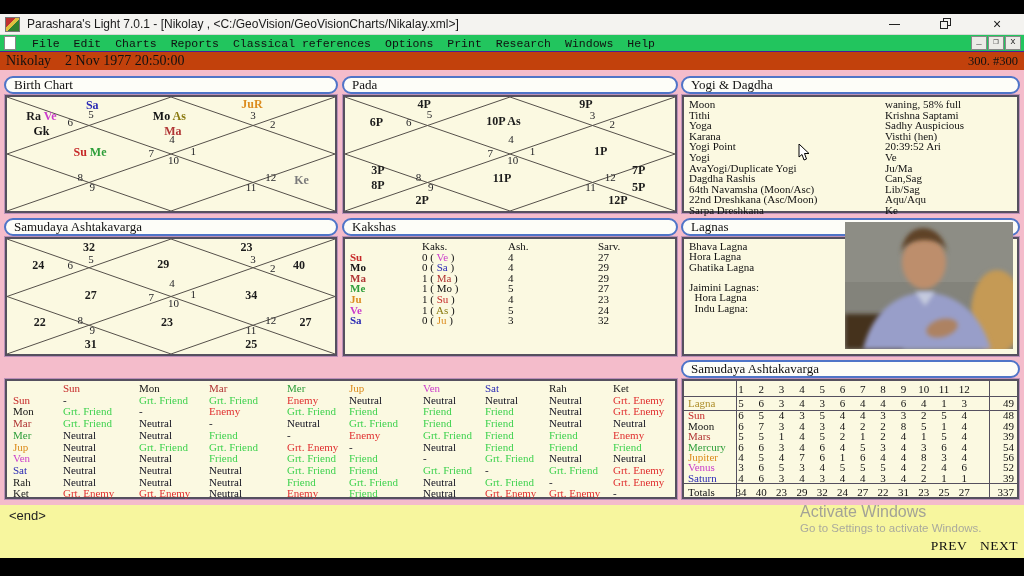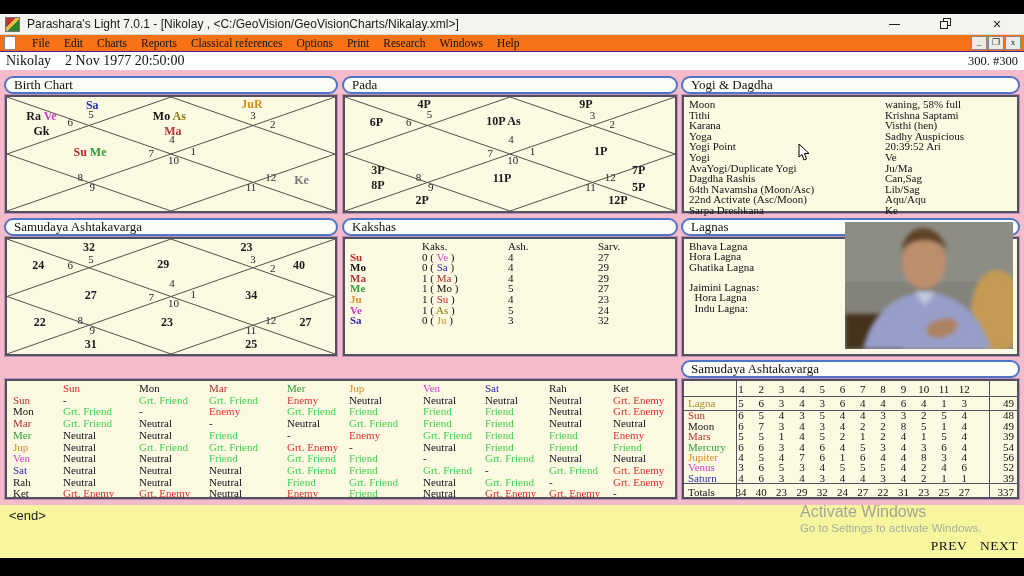--- a/index.html
+++ b/index.html
@@ -17,31 +17,31 @@
            background:linear-gradient(135deg,#c03030 0 35%,#e0c040 35% 55%,#308030 55% 100%);
            border:1px solid #777;}
   .wincontrols{margin-left:auto;display:flex;align-items:center;gap:38px;padding-right:20px;}
   .wc{width:13px;height:13px;position:relative;}
   .wc.min::after{content:"";position:absolute;left:1px;right:1px;top:6px;border-top:1px solid #222;}
   .wc.max::before{content:"";position:absolute;left:4px;top:0;width:6px;height:6px;border:1px solid #222;}
   .wc.max::after{content:"";position:absolute;left:1px;top:3px;width:6px;height:6px;border:1px solid #222;background:#f4f3f0;}
   .wc.close{font-size:14px;line-height:12px;text-align:center;width:14px;}
 
   
-  .menubar{position:absolute;top:35px;left:0;width:1024px;height:16px;background:#f97316;
-           display:flex;align-items:center;font-family:Liberation Serif, serif;font-size:11.5px;
+  .menubar{position:absolute;top:35px;left:0;width:1024px;height:16px;background:#22c55e;
+           display:flex;align-items:center;font-family:Liberation Mono, monospace;font-size:11.5px;
            border-bottom:7px solid #4c1d95;}
   .docicon{width:10px;height:12px;background:#fff;border:1px solid #888;margin:0 9px 0 4px;flex:none;}
   .menu-item{padding:0 7px;white-space:nowrap;}
   .mdi{margin-left:auto;display:flex;gap:1px;padding-right:3px;}
   .mdi span{width:14px;height:12px;border:1px solid #888;background:#ecebe7;font-size:9px;
             line-height:10px;text-align:center;color:#222;}
 
   
-  .infobar{position:absolute;top:52px;left:0;width:1024px;height:18px;background:#ffffff;
+  .infobar{position:absolute;top:52px;left:0;width:1024px;height:18px;background:#c2410c;
            font-size:14px;display:flex;align-items:center;border-bottom:1px solid #666;}
   .infobar .nm{margin-left:6px;}
   .infobar .dt{margin-left:14px;}
   .infobar .right{margin-left:auto;margin-right:6px;font-size:12.5px;}
 
   
   .main{position:absolute;top:70px;left:0;width:1024px;height:435px;background:#f4bccb;}
   .panel{position:absolute;}
   .cap{position:relative;z-index:2;height:14px;background:#fdfdf8;border:2px solid #4f74c8;
        border-radius:10px;font-size:13px;line-height:13px;padding-left:8px;color:#111;}
@@ -205,28 +205,28 @@
           <span class="lbl" style="left: 89%; top: 79%;"><span style="color: rgb(28, 28, 28);">5P</span></span>
         </div>
     </div>
 
     <div class="panel" style="left:681px;top:6px;width:339px;height:137px">
       <div class="cap"><span>Yogi &amp; Dagdha</span></div>
       <div class="pbody">
           <div class="rows" id="yogi-rows">
             <div class="r"><span>Moon</span><span class="val">waning, 58% full</span></div>
             <div class="r"><span>Tithi</span><span class="val">Krishna Saptami</span></div>
+            <div class="r"><span>Yoga</span><span class="val">Sadhy Auspicious</span></div>
             <div class="r"><span>Karana</span><span class="val">Visthi (hen)</span></div>
-            <div class="r"><span>Yoga</span><span class="val">Sadhy Auspicious</span></div>
             <div class="r"><span>Yogi Point</span><span class="val">20:39:52 Ari</span></div>
             <div class="r"><span>Yogi</span><span class="val">Ve</span></div>
             <div class="r"><span>AvaYogi/Duplicate Yogi</span><span class="val">Ju/Ma</span></div>
             <div class="r"><span>Dagdha Rashis</span><span class="val">Can,Sag</span></div>
             <div class="r"><span>64th Navamsha (Moon/Asc)</span><span class="val">Lib/Sag</span></div>
-            <div class="r"><span>22nd Activate (Asc/Moon)</span><span class="val">Aqu/Aqu</span></div>
+            <div class="r"><span>22nd Dreshkana (Asc/Moon)</span><span class="val">Aqu/Aqu</span></div>
             <div class="r"><span>Sarpa Dreshkana</span><span class="val">Ke</span></div>
           </div>
         </div>
     </div>
 
     <div class="panel" style="left:4px;top:148px;width:334px;height:138px">
       <div class="cap"><span>Samudaya Ashtakavarga</span></div>
       <div class="pbody chart" id="chart-samudaya">
           <svg class="nlines" viewBox="0 0 100 100" preserveAspectRatio="none">
             <line x1="0" y1="0" x2="100" y2="100"></line>

